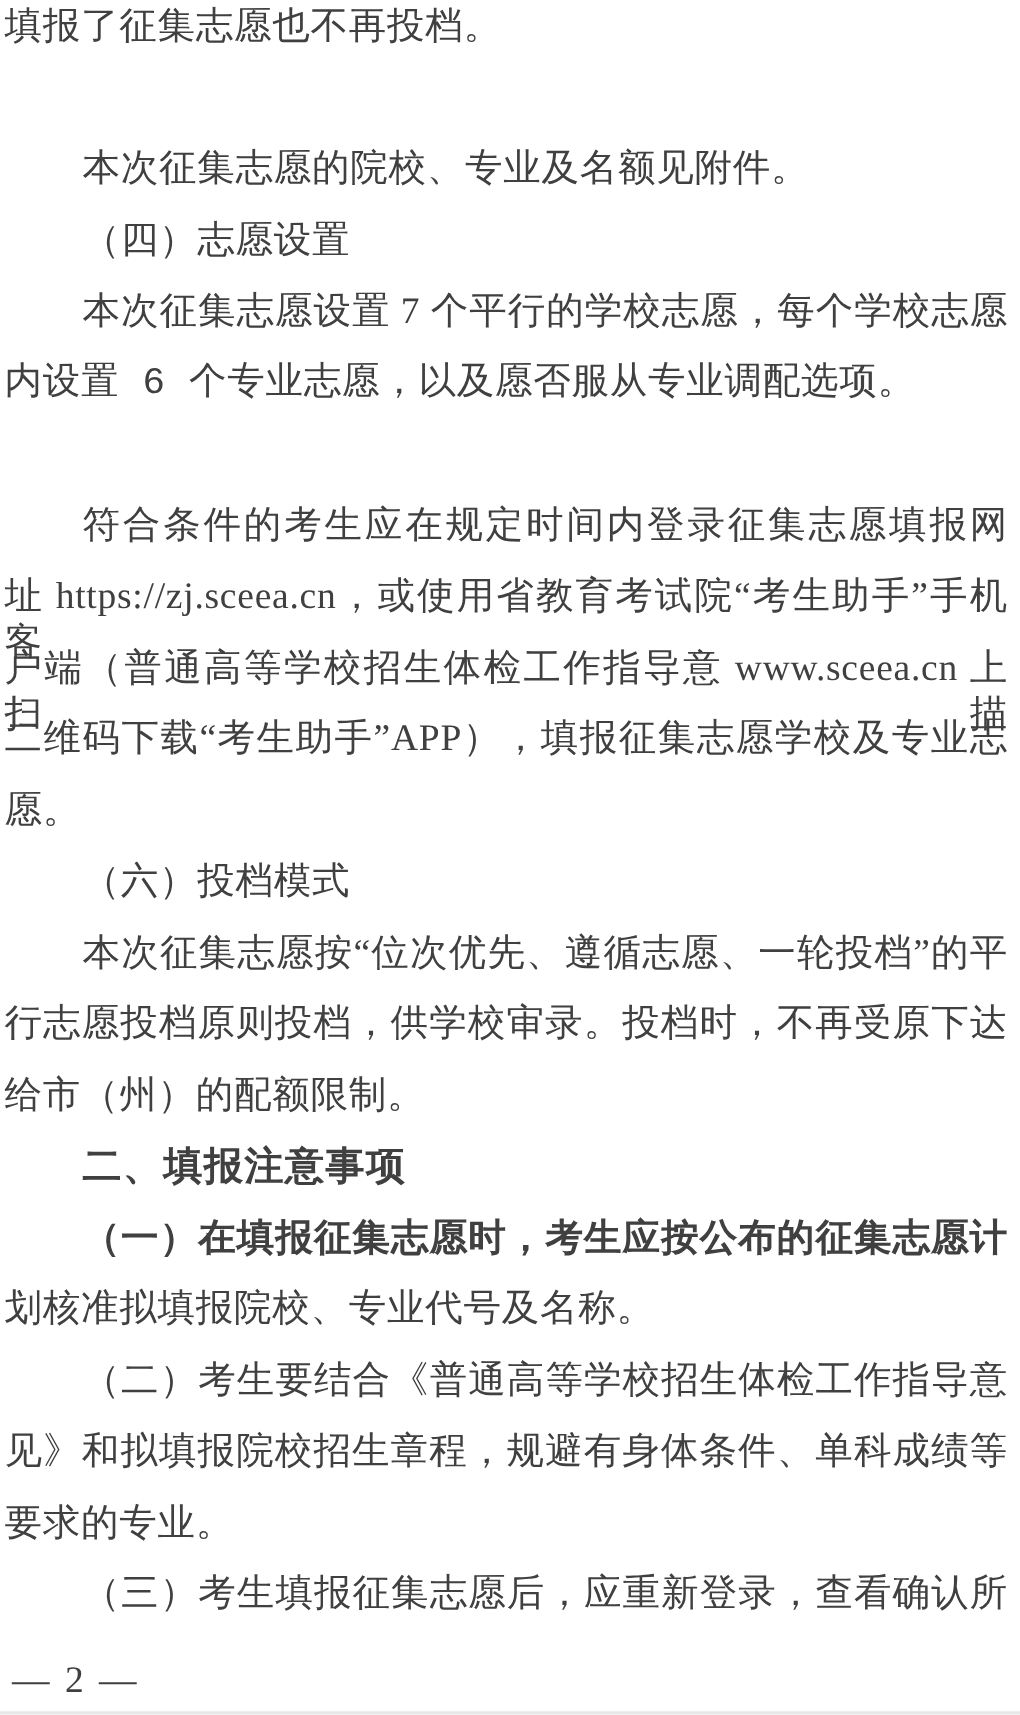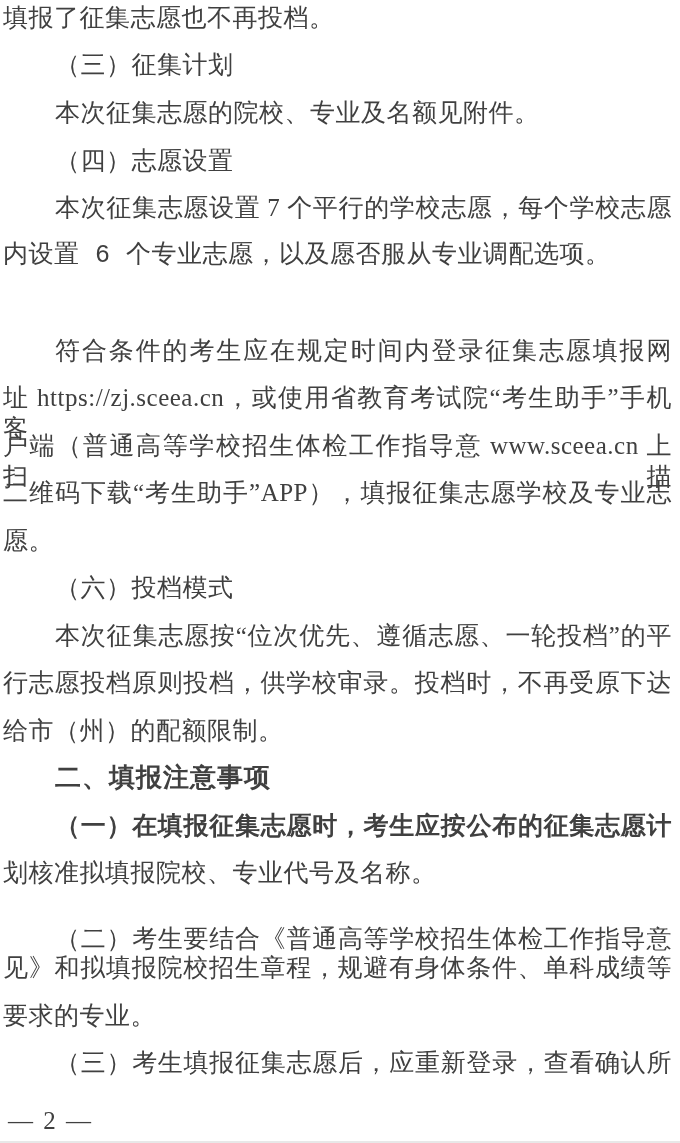--- a/index.html
+++ b/index.html
@@ -41,35 +41,34 @@
     font-size: 25px;
     line-height: 31px;
     letter-spacing: 2px;
   }
 </style>
 </head>
 <body>
 
 <div class="page">
   <div class="line" style="top:2px;">填报了征集志愿也不再投档。</div>
-  <div class="line indent" style="top:49px;">（三）征集计划</div>
   <div class="line indent" style="top:97px;">本次征集志愿的院校、专业及名额见附件。</div>
   <div class="line indent" style="top:145px;">（四）志愿设置</div>
   <div class="line indent just" style="top:192px;">本次征集志愿设置 7 个平行的学校志愿，每个学校志愿</div>
   <div class="line" style="top:240px;font-family:Liberation Mono, monospace;">内设置 6 个专业志愿，以及愿否服从专业调配选项。</div>
   <div class="line indent just" style="top:335px;">符合条件的考生应在规定时间内登录征集志愿填报网</div>
   <div class="line just" style="top:382px;">址 https://zj.sceea.cn，或使用省教育考试院“考生助手”手机客</div>
   <div class="line just" style="top:430px;">户端（普通高等学校招生体检工作指导意 www.sceea.cn 上扫描</div>
   <div class="line just" style="top:477px;">二维码下载“考生助手”APP），填报征集志愿学校及专业志</div>
   <div class="line" style="top:525px;">愿。</div>
   <div class="line indent just" style="top:620px;">本次征集志愿按“位次优先、遵循志愿、一轮投档”的平</div>
   <div class="line indent" style="top:572px;">（六）投档模式</div>
   <div class="line just" style="top:667px;">行志愿投档原则投档，供学校审录。投档时，不再受原下达</div>
   <div class="line" style="top:715px;">给市（州）的配额限制。</div>
   <div class="line indent heading" style="top:762px;">二、填报注意事项</div>
   <div class="line indent just" style="top:810px;font-weight:bold;">（一）在填报征集志愿时，考生应按公布的征集志愿计</div>
   <div class="line" style="top:857px;">划核准拟填报院校、专业代号及名称。</div>
-  <div class="line indent just" style="top:905px;margin-top:18px;">（二）考生要结合《普通高等学校招生体检工作指导意</div>
+  <div class="line indent just" style="top:905px;">（二）考生要结合《普通高等学校招生体检工作指导意</div>
   <div class="line just" style="top:952px;">见》和拟填报院校招生章程，规避有身体条件、单科成绩等</div>
   <div class="line" style="top:1000px;">要求的专业。</div>
   <div class="line indent just" style="top:1047px;">（三）考生填报征集志愿后，应重新登录，查看确认所</div>
   <div class="footer-line">— 2 —</div>
 </div>
 
 </body></html>

